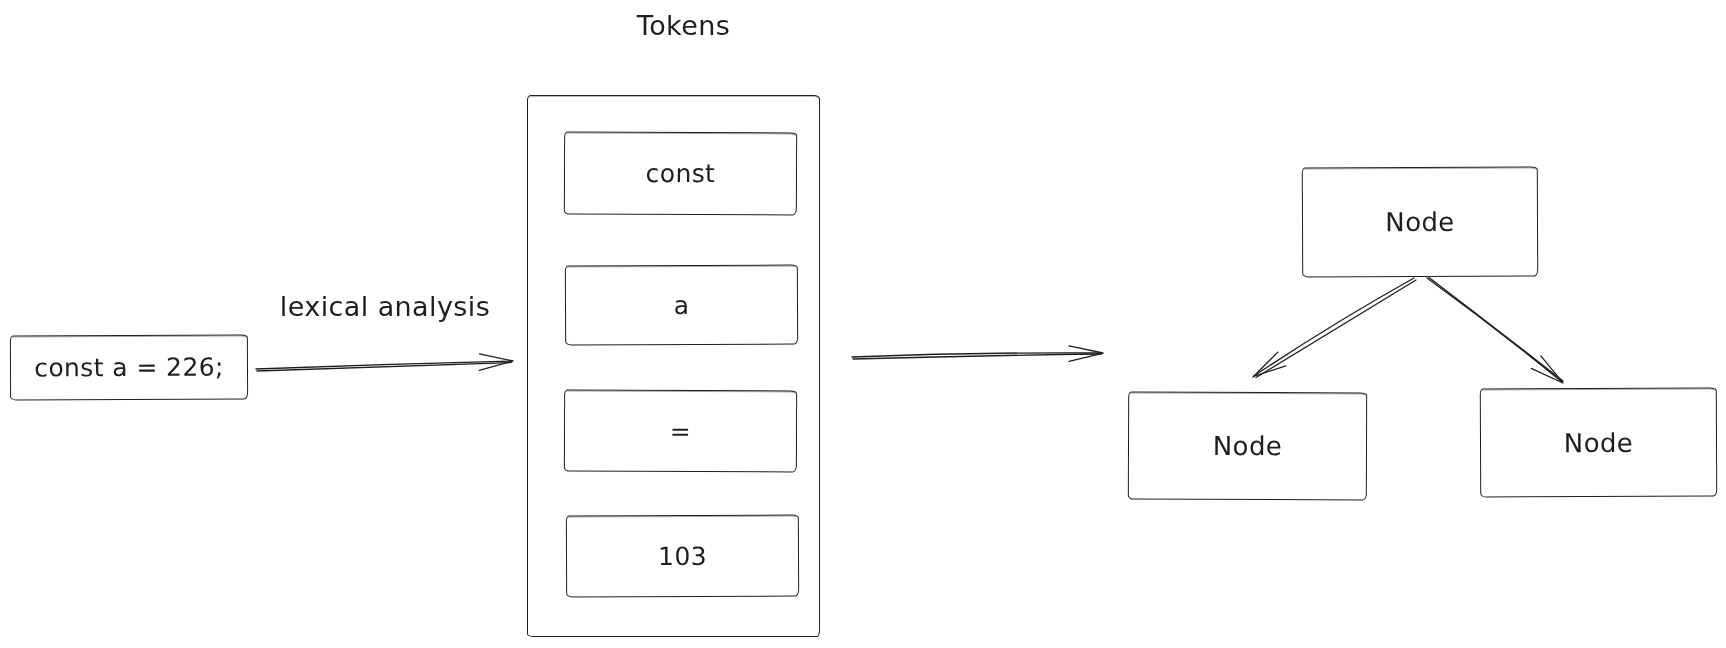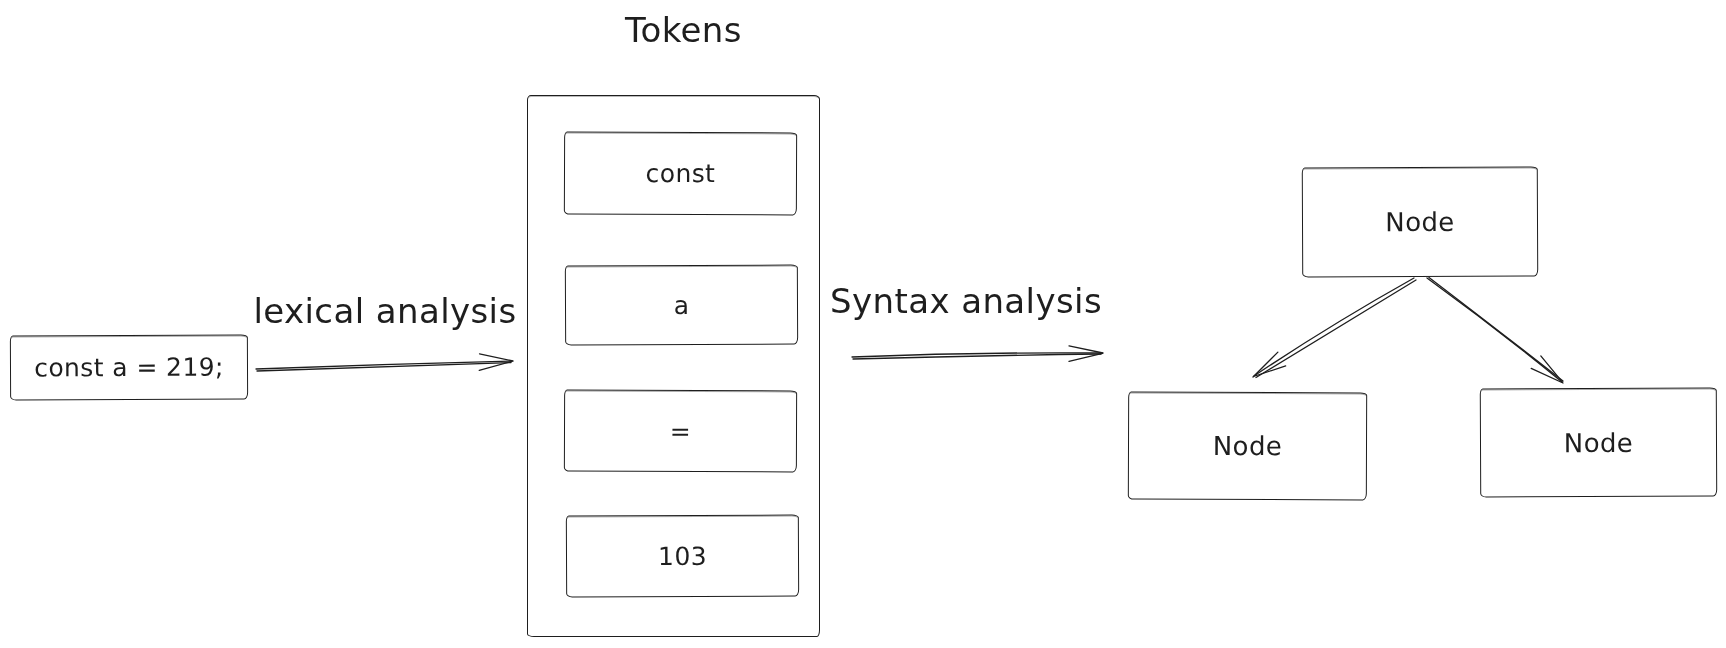--- a/index.html
+++ b/index.html
@@ -45,21 +45,21 @@
     box-sizing: border-box;
   }
   .box-text {
     font-size: 25px;
     letter-spacing: 0.4px;
     white-space: nowrap;
   }
   .diagram-label {
     position: absolute;
     text-align: center;
-    font-size: 34px;
+    font-size: 27px;
     letter-spacing: 0.4px;
     white-space: nowrap;
   }
   .r-neg { transform: rotate(-0.25deg); }
   .r-pos { transform: rotate(0.2deg); align-items: center; }
 </style>
 </head>
 <body>
 
 <div class="canvas">
@@ -81,21 +81,21 @@
       <path d="M1277.9,352.1 L1253,377 M1285.7,365.9 L1253.5,376.5"></path>
     </g>
     <g>
       <path d="M1427,278 Q1496,328 1562,382"></path>
       <path d="M1429,277.5 Q1499,331 1563,381"></path>
       <path d="M1531.2,368.4 L1563,383 M1540.8,355.9 L1562.6,382.4"></path>
     </g>
   </svg>
 
   <div class="sketch-box r-neg" style="left:10px; top:335px; width:238px; height:65px;">
-    <span class="box-text">const a = 219;</span>
+    <span class="box-text">const a = 226;</span>
   </div>
 
   <div class="diagram-label" style="left:250px; top:291px; width:270px;">lexical analysis</div>
 
   <div class="diagram-label" style="left:537px; top:10px; width:293px;">Tokens</div>
 
   <div class="sketch-container" style="left:527px; top:95px; width:293px; height:542px;">
     <div class="sketch-box r-pos" style="left:36px; top:36px; width:233px; height:83px;">
       <span class="box-text">const</span>
     </div>
@@ -103,21 +103,20 @@
       <span class="box-text">a</span>
     </div>
     <div class="sketch-box r-pos" style="left:36px; top:294px; width:233px; height:82px;">
       <span class="box-text">=</span>
     </div>
     <div class="sketch-box r-neg" style="left:38px; top:419px; width:233px; height:82px;">
       <span class="box-text">103</span>
     </div>
   </div>
 
-  <div class="diagram-label" style="left:830px; top:281px; width:260px;">Syntax analysis</div>
 
 
   <div class="sketch-box r-neg" style="left:1302px; top:167px; width:236px; height:110px;">
     <span class="box-text" style="font-size:26px;">Node</span>
   </div>
 
   <div class="sketch-box r-pos" style="left:1128px; top:392px; width:239px; height:108px;">
     <span class="box-text" style="font-size:26px;">Node</span>
   </div>
 

